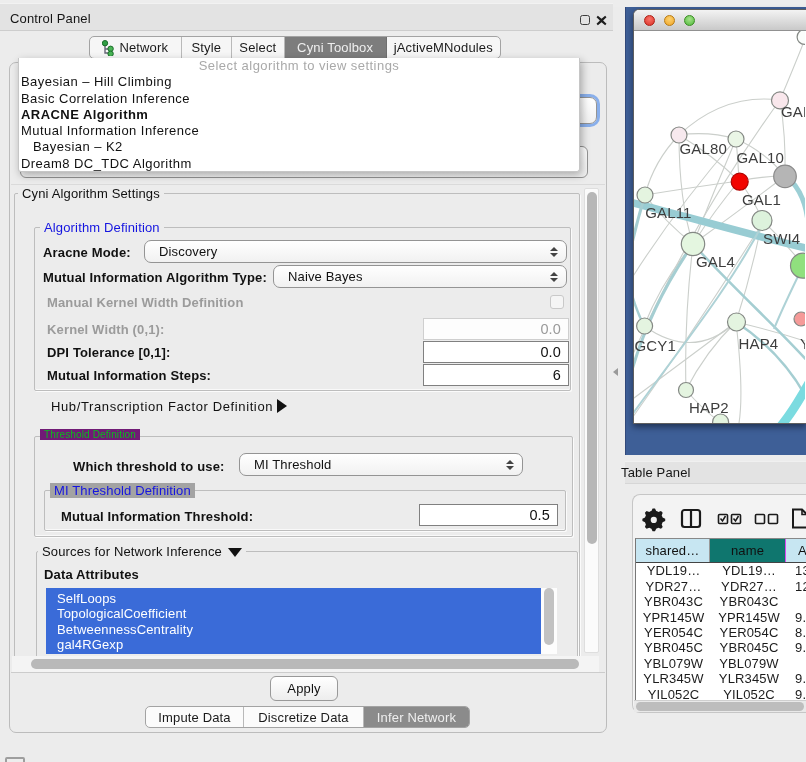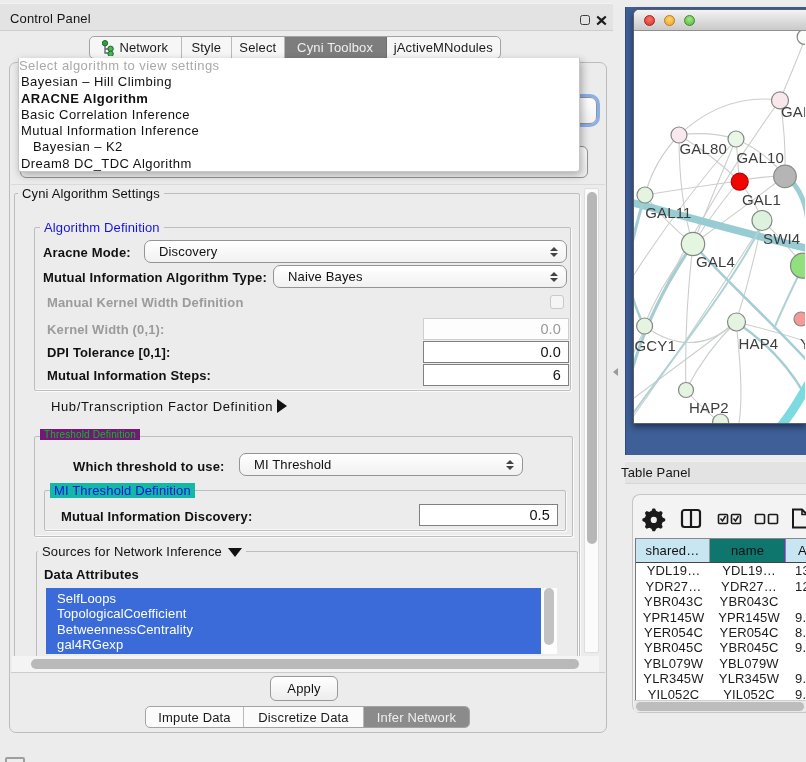--- a/index.html
+++ b/index.html
@@ -86,22 +86,22 @@
 <div class="plain" style="left:51px;top:399px;letter-spacing:0.62px">Hub/Transcription Factor Definition</div>
 <div class="a" style="left:277px;top:399px;width:0;height:0;border-top:7px solid transparent;border-bottom:7px solid transparent;border-left:10px solid #111"></div>
 
 <div class="grp" style="left:34px;top:436px;width:539px;height:101px"></div>
 <div class="a" style="left:40px;top:429px;background:#701a75;padding:0 4px;font-size:10px;color:#0bbb1f">Threshold Definition</div>
 
 <div class="lbl" style="left:73px;top:459px">Which threshold to use:</div>
 <div class="combo" style="left:239px;top:453px;width:284px;height:23px">MI Threshold<span class="spin"></span></div>
 
 <div class="grp" style="left:44px;top:490px;width:522px;height:41px"></div>
-<div class="a" style="left:50px;top:483px;background:#14b8a6;padding:0 4px;font-size:13px;color:#1414e0">MI Threshold Definition</div>
-<div class="lbl" style="left:61px;top:509px">Mutual Information Discovery:</div>
+<div class="a" style="left:50px;top:483px;background:#a3a3a3;padding:0 4px;font-size:13px;color:#1414e0">MI Threshold Definition</div>
+<div class="lbl" style="left:61px;top:509px">Mutual Information Threshold:</div>
 <div class="field" style="left:419px;top:504px;width:139px;height:22px">0.5</div>
 
 <div class="a" style="left:35px;top:544px;width:545px;height:112px;overflow:hidden">
   <div class="grp" style="left:1px;top:7px;width:542px;height:160px"></div>
 </div>
 <div class="a" style="left:38px;top:544px;background:#ececec;padding:0 4px;font-size:13px">Sources for Network Inference <span style="display:inline-block;width:0;height:0;border-left:7px solid transparent;border-right:7px solid transparent;border-top:9px solid #111;vertical-align:-1px;margin-left:2px"></span></div>
 <div class="lbl" style="left:44px;top:567px">Data Attributes</div>
 
 <div class="a" style="left:46px;top:588px;width:511px;height:66px;background:#3a6bd8;overflow:hidden">
   <div style="color:#fff;font-size:13px;padding-left:11px;line-height:15.4px;padding-top:3px">SelfLoops<br>TopologicalCoefficient<br>BetweennessCentrality<br>gal4RGexp</div>
@@ -122,24 +122,24 @@
   <div class="t" style="width:98px">Impute Data</div>
   <div class="t" style="width:120px">Discretize Data</div>
   <div class="t dk" style="width:105px;background:#8b8b8b">Infer Network</div>
 </div>
 
 <div class="a" style="left:5px;top:757px;width:20px;height:15px;border:2px solid #9e9e9e;background:#ededed;border-radius:2px"></div>
 
 <div class="a" style="left:613px;top:368px;width:0;height:0;border-top:4px solid transparent;border-bottom:4px solid transparent;border-right:5px solid #9a9a9a"></div>
 
 <div id="pp" class="a" style="left:18px;top:58px;width:562px;height:114px;background:#fff;border:1px solid #c6c6c6;border-top:none;border-radius:0 0 3px 3px;box-shadow:2px 3px 8px rgba(0,0,0,.3);z-index:50">
-  <div style="height:16.3px;color:#a9a9a9;line-height:16px">Select algorithm to view settings</div>
+  <div style="height:16.3px;text-align:center;color:#a9a9a9;line-height:16px">Select algorithm to view settings</div>
   <div style="height:16.3px;padding-left:2px;line-height:16px">Bayesian – Hill Climbing</div>
+  <div style="height:16.3px;padding-left:2px;line-height:16px">Basic Correlation Inference</div>
   <div style="height:16.3px;padding-left:2px;line-height:16px;font-weight:bold">ARACNE Algorithm</div>
-  <div style="height:16.3px;padding-left:2px;line-height:16px">Basic Correlation Inference</div>
   <div style="height:16.3px;padding-left:2px;line-height:16px">Mutual Information Inference</div>
   <div style="height:16.3px;padding-left:14px;line-height:16px">Bayesian – K2</div>
   <div style="height:16.3px;padding-left:2px;line-height:16px">Dream8 DC_TDC Algorithm</div>
 </div>
 
 <div id="rightside">
 
 <div class="a" style="left:625px;top:7px;width:181px;height:448px;background:#3e5f97;border-left:1px solid #32497a"></div>
 
 <div class="a" style="left:633px;top:9px;width:173px;height:415px;border:1px solid #5f5f5f;border-right:none;border-radius:6px 0 0 0;box-shadow:0 3px 6px rgba(10,15,30,.55);background:#fff">

